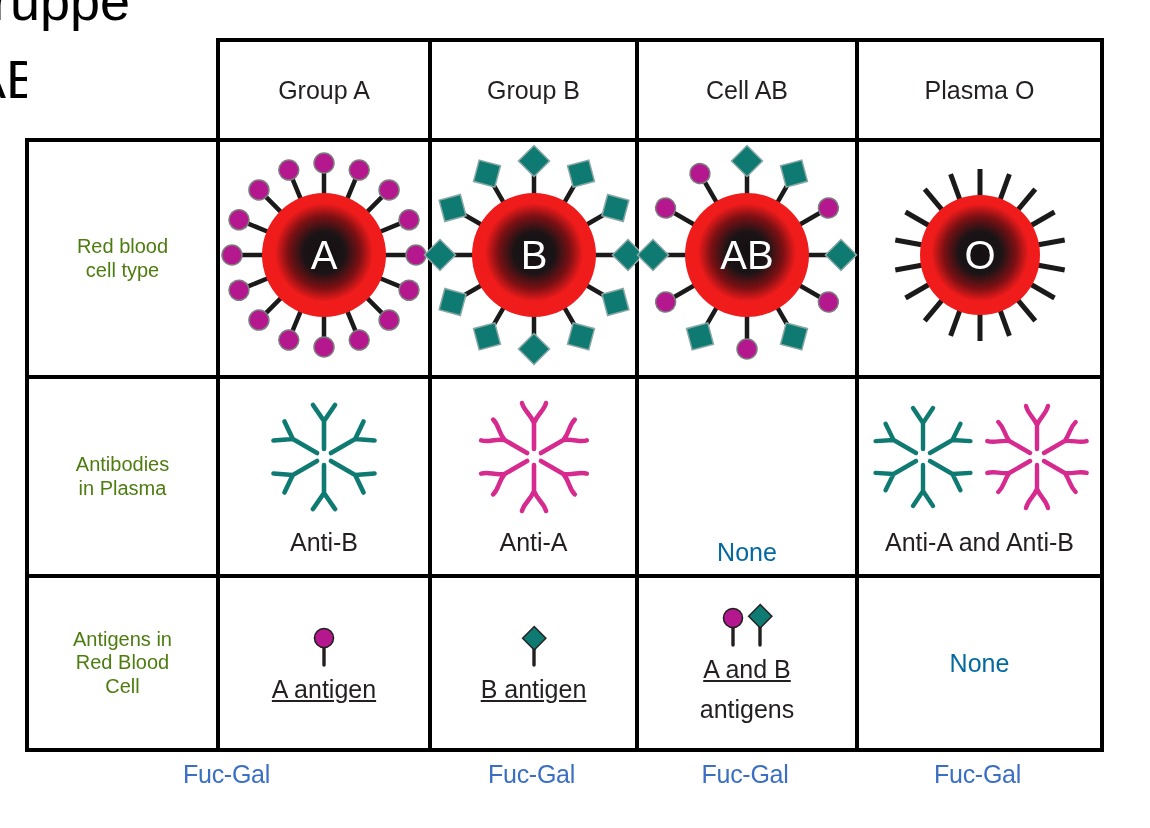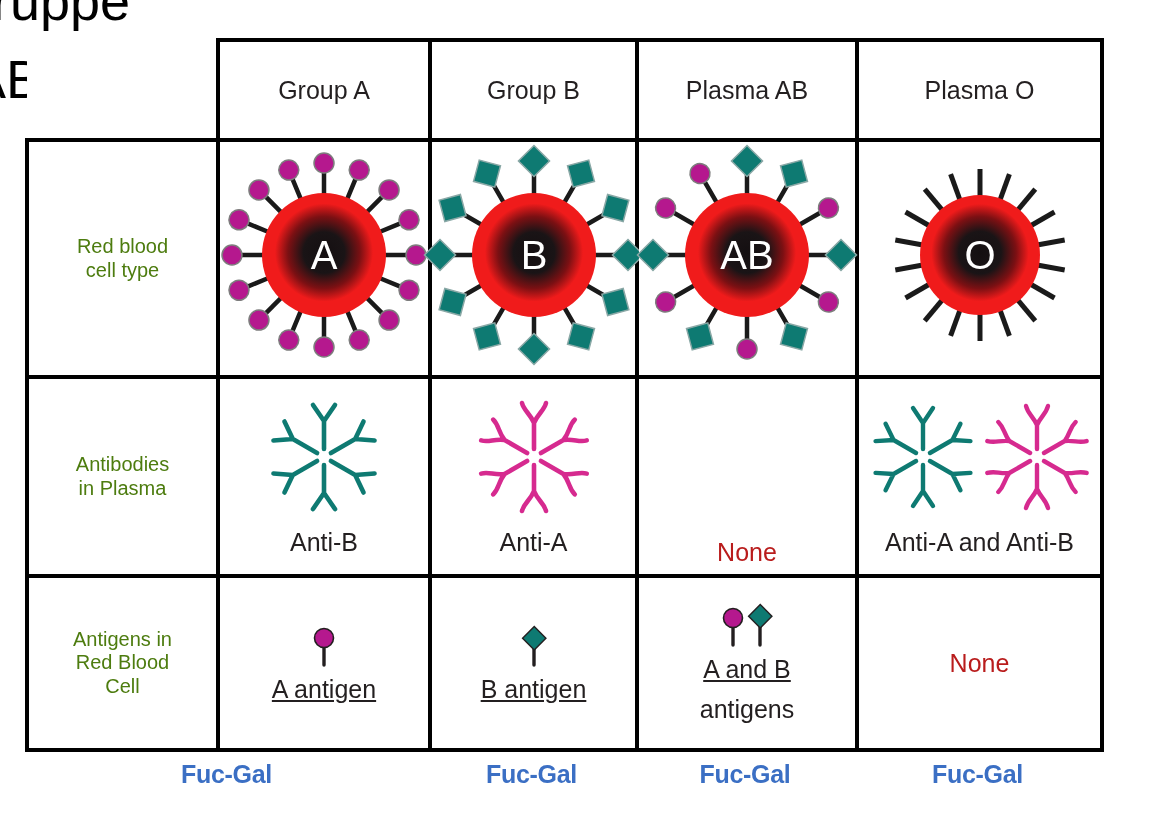--- a/index.html
+++ b/index.html
@@ -62,31 +62,31 @@
     width:100%;height:100%;
     display:flex;align-items:center;justify-content:center;
     position:relative;
   }
   .cellwrap.col{flex-direction:column;justify-content:center;}
   .cap{
     font-size:25px;color:#231f20;line-height:1.12;
     margin-top:12px;
   }
   .cap.tight{margin-top:2px;text-decoration:underline;}
-  .none-txt{font-size:25px;color:#b91c1c;}
+  .none-txt{font-size:25px;color:#0369a1;}
 
   
   #fucgal-row{
     position:absolute;left:25px;top:742px;
     width:1075px;height:70px;
     display:flex;
   }
   .fg-cell{display:flex;align-items:flex-start;justify-content:center;padding-top:18px;}
   .fg-label{
-    font-size:25px;font-weight:700;color:#3B6FC4;
+    font-size:25px;font-weight:400;color:#3B6FC4;
     letter-spacing:-0.3px;white-space:nowrap;
   }
   .fg-a{width:403px;}
   .fg-b{width:207px;}
   .fg-ab{width:220px;}
   .fg-o{width:245px;}
   svg{display:block;overflow:visible;}
 </style>
 </head>
 <body>
@@ -101,21 +101,21 @@
       <col class="col-b">
       <col class="col-ab">
       <col class="col-o">
   </colgroup>
   <tbody>
 
     <tr>
       <td class="corner-cell"></td>
       <td class="hdr">Group A</td>
       <td class="hdr">Group B</td>
-      <td class="hdr">Plasma AB</td>
+      <td class="hdr">Cell AB</td>
       <td class="hdr">Plasma O</td>
     </tr>
 
     <tr class="r-cells">
       <td class="rowlabel">
         <div>Red blood</div>
         <div>cell type</div>
       </td>
 
       <td>

